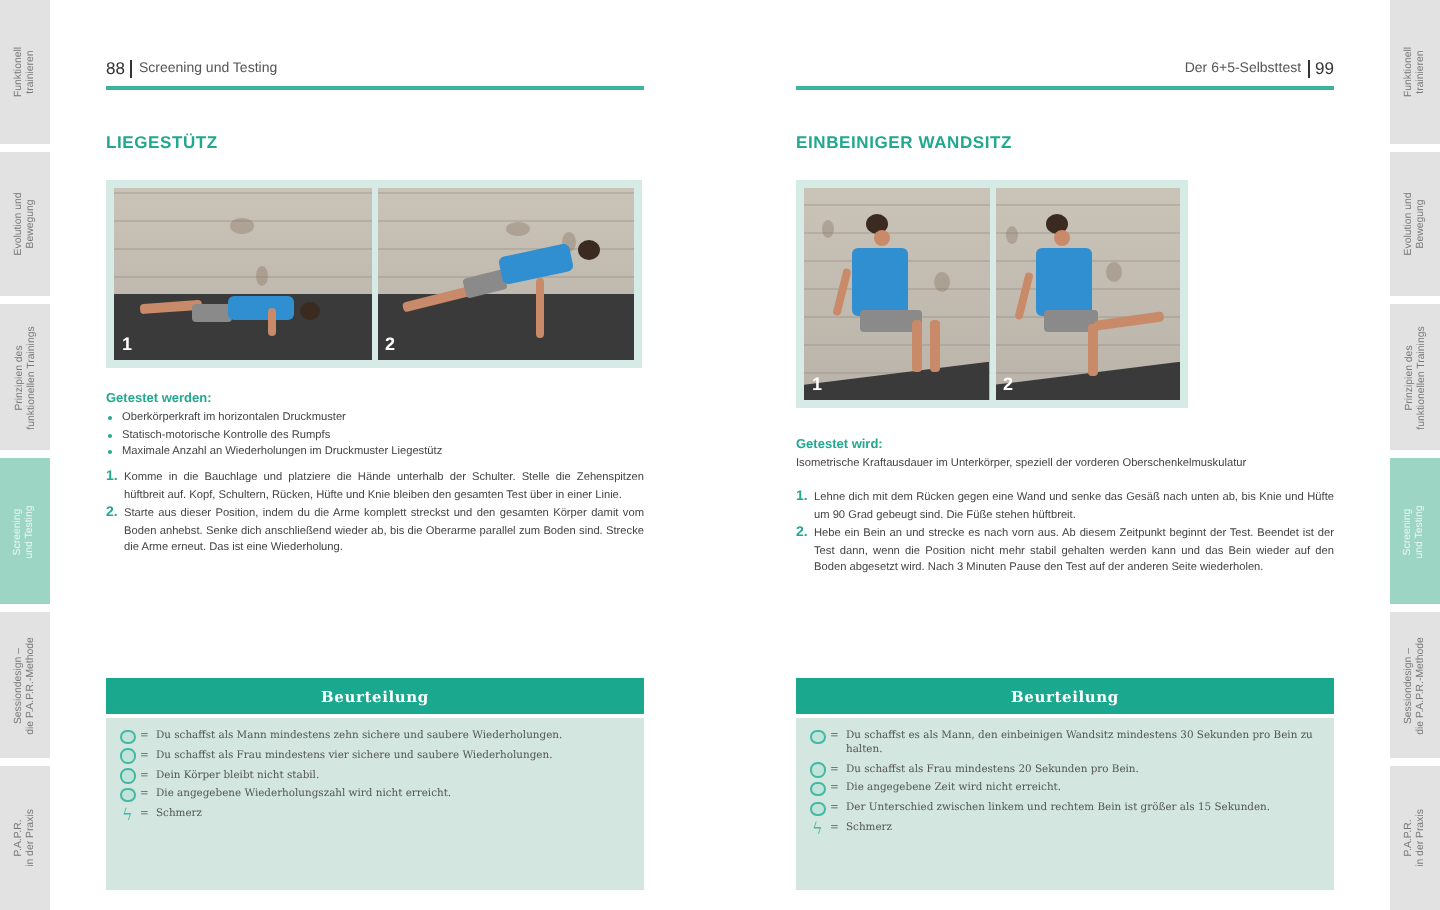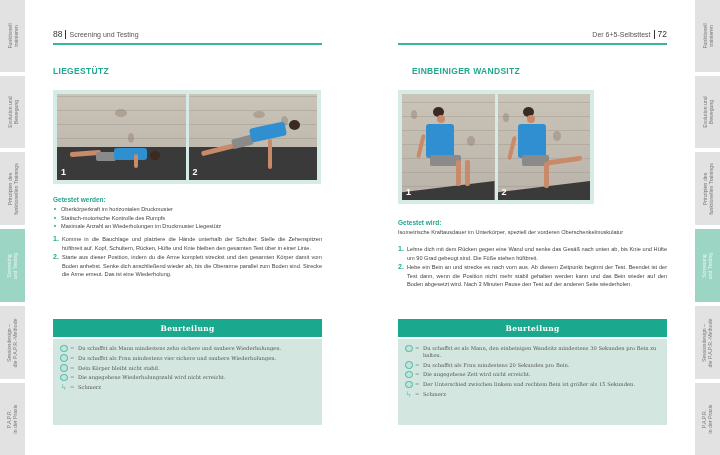--- a/index.html
+++ b/index.html
@@ -22,21 +22,21 @@
   .runhead .num { font-size: 8.5px; color: #333; }
   .runhead .bar { width: 1px; height: 9px; background: #333; }
   .runhead.left { left: 53px; }
   .runhead.right { right: 53px; }
   .headrule { position: absolute; top: 43px; height: 1.5px; background: #3bb39d; }
   .headrule.left { left: 53px; width: 269px; }
   .headrule.right { left: 398px; width: 269px; }
 
   .title { position: absolute; top: 66px; font-size: 8.5px; font-weight: bold; color: #22a88f; letter-spacing: 0.3px; }
   .title.left { left: 53px; }
-  .title.right { left: 412px; }
+  .title.right { left: 398px; }
 
   
   .photos { position: absolute; background: #d6ebe5; padding: 4px; display: flex; gap: 3px; }
   .photos.left { left: 53px; top: 90px; width: 268px; height: 94px; }
   .photos.right { left: 398px; top: 90px; width: 196px; height: 114px; }
   .photo { position: relative; flex: 1; overflow: hidden; background: linear-gradient(#c9c3b8, #b9b3a9); }
   .photo .wall-lines { position: absolute; inset: 0; background:
       repeating-linear-gradient(0deg, transparent 0 13px, rgba(150,140,130,0.35) 13px 14px); }
   .photo .floor { position: absolute; left: 0; right: 0; bottom: 0; background: #3a3a3a; }
   .photos.left .floor { height: 38%; }
@@ -55,21 +55,21 @@
   .plain { position: absolute; font-size: 5.6px; color: #444; line-height: 8px; }
   .bullets { position: absolute; font-size: 5.6px; color: #444; line-height: 8.5px; list-style: none; }
   .bullets li { position: relative; padding-left: 8px; }
   .bullets li::before { content: ""; position: absolute; left: 1px; top: 3.2px; width: 2.2px; height: 2.2px; border-radius: 50%; background: #22a88f; }
 
   .steps { position: absolute; font-size: 5.6px; color: #444; line-height: 8.7px; list-style: none; text-align: justify; }
   .steps li { position: relative; padding-left: 9px; margin-bottom: 0.5px; }
   .steps li .n { position: absolute; left: 0; top: 0; font-weight: bold; color: #22a88f; font-size: 7px; }
 
   
-  .eval { position: absolute; }
+  .eval { position: absolute; margin-top: 20px; }
   .eval.left { left: 53px; top: 319px; width: 269px; height: 106px; }
   .eval.right { left: 398px; top: 319px; width: 269px; height: 106px; }
   .eval .head { height: 18px; background: #1aa88e; color: #fff; font-family: "DejaVu Serif", serif; font-weight: bold; font-size: 7.5px; display: flex; align-items: center; justify-content: center; letter-spacing: 0.3px; }
   .eval .body { margin-top: 2px; background: #d3e6e0; height: 86px; padding: 6px 6px 0 7px; }
   .eval .row { position: relative; padding-left: 18px; font-family: "DejaVu Serif", serif; font-size: 5.2px; line-height: 6.8px; color: #555; margin-bottom: 3px; }
   .eval .row .ic { position: absolute; left: 0; top: -0.5px; width: 7.5px; height: 7.5px; border-radius: 50%; border: 1px solid #46b7a3; background: #c0e3da; }
   .eval .row .ic.bolt { border: none; background: none; color: #46b7a3; font-size: 8px; line-height: 7px; top: 0; left: 1px; border-radius: 0; }
   .eval .row .eq { position: absolute; left: 10px; top: 0; }
 </style>
 </head>
@@ -190,21 +190,21 @@
       <div class="row"><span class="ic"></span><span class="eq">=</span><span>Du schaffst als Frau mindestens vier sichere und saubere Wiederholungen.</span></div>
       <div class="row"><span class="ic"></span><span class="eq">=</span><span>Dein Körper bleibt nicht stabil.</span></div>
       <div class="row"><span class="ic"></span><span class="eq">=</span><span>Die angegebene Wiederholungszahl wird nicht erreicht.</span></div>
       <div class="row"><span class="ic bolt">ϟ</span><span class="eq">=</span><span>Schmerz</span></div>
     </div>
   </div>
 
   <div class="runhead right">
     <span>Der 6+5-Selbsttest</span>
     <span class="bar"></span>
-    <span class="num">72</span>
+    <span class="num">99</span>
   </div>
   <div class="headrule right"></div>
 
   <div class="title right">EINBEINIGER WANDSITZ</div>
 
   <div class="photos right">
     <div class="photo">
       <div class="wall-lines"></div>
       <div class="stain" style="left:10%;top:15%;width:6px;height:9px"></div>
       <div class="stain" style="left:70%;top:40%;width:8px;height:10px"></div>

